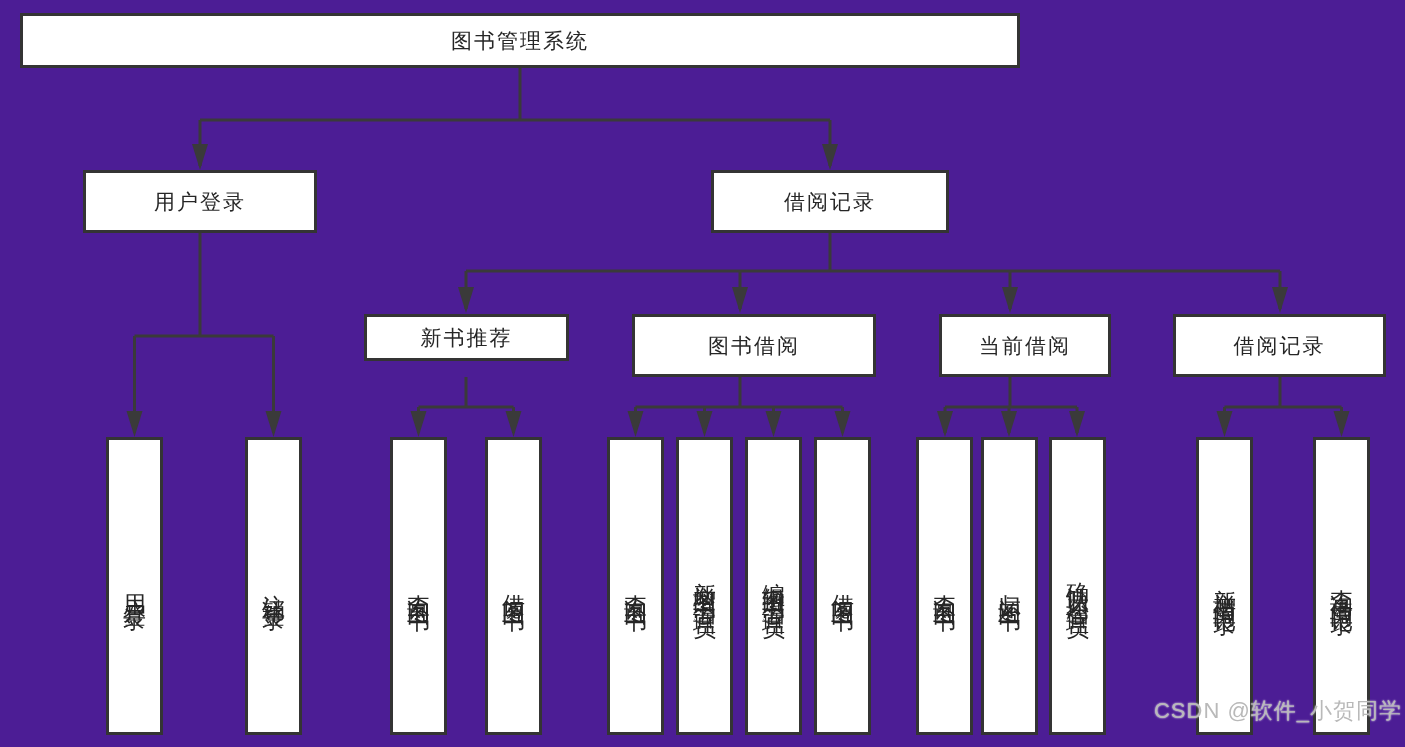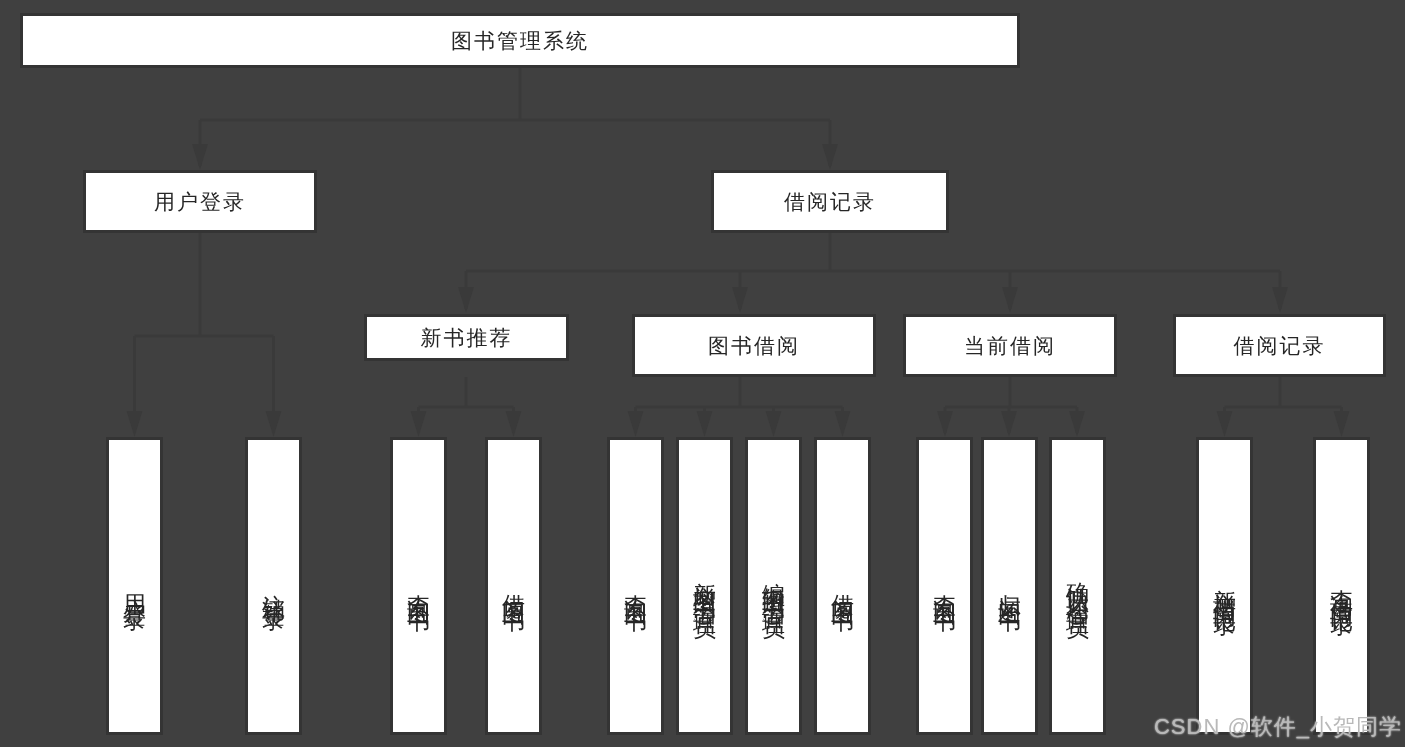--- a/index.html
+++ b/index.html
@@ -1,19 +1,19 @@
 <!DOCTYPE html>
 <html><head>
 <meta charset="utf-8">
 <style>
   html,body{margin:0;padding:0;background:#ffffff;}
   .canvas{
     position:relative;
     width:1405px;height:747px;
-    background:#404040;
+    background:#4c1d95;
     font-family:"Liberation Sans", sans-serif;
     overflow:hidden;
   }
   svg.connectors{position:absolute;left:0;top:0;z-index:1;}
   .node{
     position:absolute;
     box-sizing:border-box;
     background:#ffffff;
     border:3px solid #343434;
     display:flex;align-items:center;justify-content:center;
@@ -24,21 +24,21 @@
   .vbox span{
     writing-mode:vertical-rl;
     text-orientation:mixed;
     font-size:23px;
     letter-spacing:5px;
     line-height:1;
     white-space:nowrap;
   }
   .watermark{
     position:absolute;
-    right:3px;bottom:5px;
+    right:3px;bottom:21px;
     font-size:22px;
     color:#b9b9b9;
     text-shadow:0 0 2px #ffffff;
     letter-spacing:1px;
     z-index:3;
   }
 </style>
 </head>
 <body>
 
@@ -87,21 +87,21 @@
   <div class="node hbox" style="left:711px;top:170px;width:238px;height:63px">
     <span>借阅记录</span>
   </div>
 
   <div class="node hbox" style="left:364px;top:314px;width:205px;height:47px">
     <span>新书推荐</span>
   </div>
   <div class="node hbox" style="left:632px;top:314px;width:244px;height:63px">
     <span>图书借阅</span>
   </div>
-  <div class="node hbox" style="left:903px;top:314px;width:214px;height:63px">
+  <div class="node hbox" style="left:939px;top:314px;width:172px;height:63px">
     <span>当前借阅</span>
   </div>
   <div class="node hbox" style="left:1173px;top:314px;width:213px;height:63px">
     <span>借阅记录</span>
   </div>
 
   <div class="node vbox" style="left:106px;top:437px;width:57px;height:298px">
     <span>用户登录</span>
   </div>
   <div class="node vbox" style="left:245px;top:437px;width:57px;height:298px">

